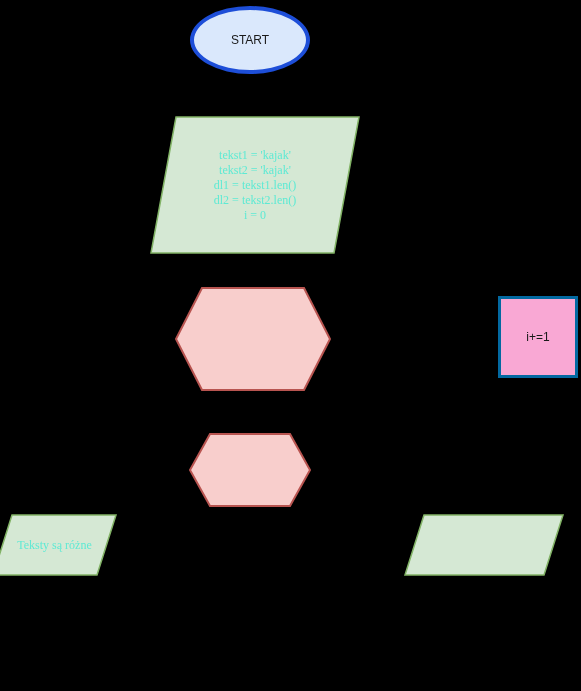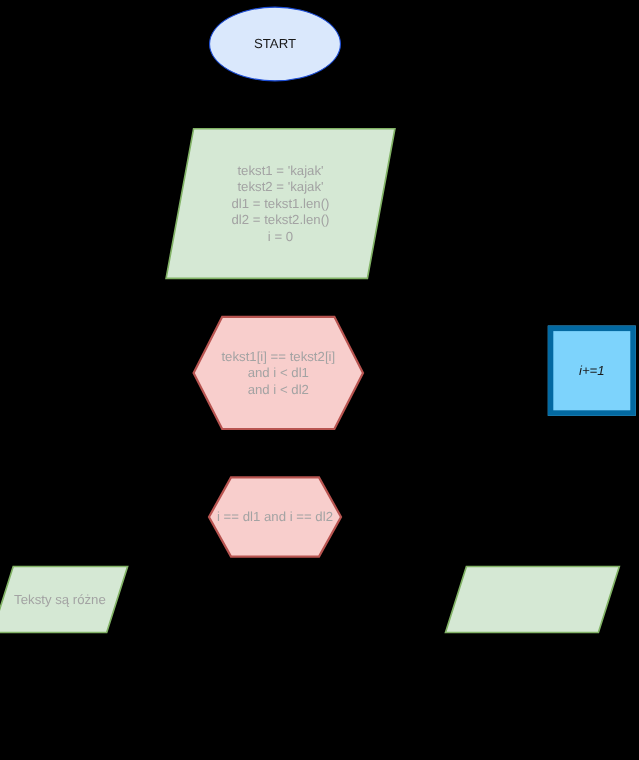--- a/index.html
+++ b/index.html
@@ -23,45 +23,45 @@
     justify-content: center;
     color: #1a1a1a;
     font-size: 12px;
     line-height: 15px;
     text-align: center;
     white-space: pre-line;
   }
   
   .terminator {
     background: #dae8fc;
-    border: 1px solid #1d4ed8;
+    border: 4px solid #1d4ed8;
     border-radius: 50%;
   }
   
   .process-box {
-    background: #7dd3fc;
-    border: 5px solid #0369a1;
-    font-style: italic;
+    background: #f9a8d4;
+    border: 3px solid #0369a1;
   }
   
   .shape-svg {
     position: absolute;
     overflow: visible;
   }
   .shape-label {
     position: absolute;
     display: flex;
     align-items: center;
     justify-content: center;
-    color: #a3a3a3;
+    color: #5eead4;
     font-size: 12px;
     line-height: 15px;
     text-align: center;
     white-space: pre-line;
     pointer-events: none;
+    font-family: Liberation Serif, serif;
   }
   .edge-layer {
     position: absolute;
     left: 0;
     top: 0;
     width: 581px;
     height: 691px;
   }
 </style>
 </head>
@@ -93,32 +93,28 @@
   </svg>
   <div class="shape-label" style="left:150px; top:116px; width:210px; height:138px;">tekst1 = 'kajak'
 tekst2 = 'kajak'
 dl1 = tekst1.len()
 dl2 = tekst2.len()
 i  = 0</div>
 
   <svg class="shape-svg" style="left:174px; top:286px; width:158px; height:106px;" viewBox="0 0 158 106" xmlns="http://www.w3.org/2000/svg">
     <polygon points="28,2 130,2 156,53 130,104 28,104 2,53" fill="#f8cecc" stroke="#b85450" stroke-width="2"></polygon>
   </svg>
-  <div class="shape-label" style="left:174px; top:286px; width:158px; height:106px;">tekst1[i] == tekst2[i]
-and i &lt; dl1
-and i &lt; dl2</div>
 
   <div class="node process-box" style="left:498px; top:296px; width:80px; height:82px;">
     <span>i+=1</span>
   </div>
 
   <svg class="shape-svg" style="left:188px; top:432px; width:124px; height:76px;" viewBox="0 0 124 76" xmlns="http://www.w3.org/2000/svg">
     <polygon points="22,2 102,2 122,38 102,74 22,74 2,38" fill="#f8cecc" stroke="#b85450" stroke-width="2"></polygon>
   </svg>
-  <div class="shape-label" style="left:188px; top:432px; width:124px; height:76px;">i == dl1 and i == dl2</div>
 
   <svg class="shape-svg" style="left:-8px; top:514px; width:125px; height:62px;" viewBox="0 0 125 62" xmlns="http://www.w3.org/2000/svg">
     <polygon points="20,1 124,1 105,61 1,61" fill="#d5e8d4" stroke="#82b366" stroke-width="1.5"></polygon>
   </svg>
   <div class="shape-label" style="left:-8px; top:514px; width:125px; height:62px;">Teksty są różne</div>
 
   <svg class="shape-svg" style="left:404px; top:514px; width:160px; height:62px;" viewBox="0 0 160 62" xmlns="http://www.w3.org/2000/svg">
     <polygon points="20,1 159,1 140,61 1,61" fill="#d5e8d4" stroke="#82b366" stroke-width="1.5"></polygon>
   </svg>
 

